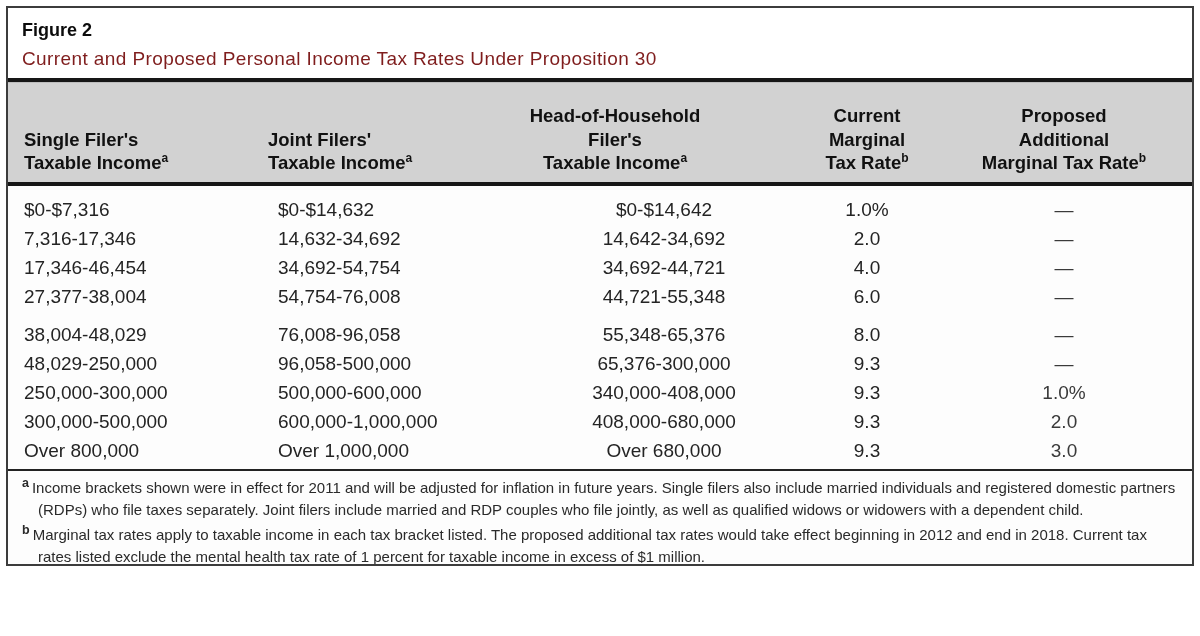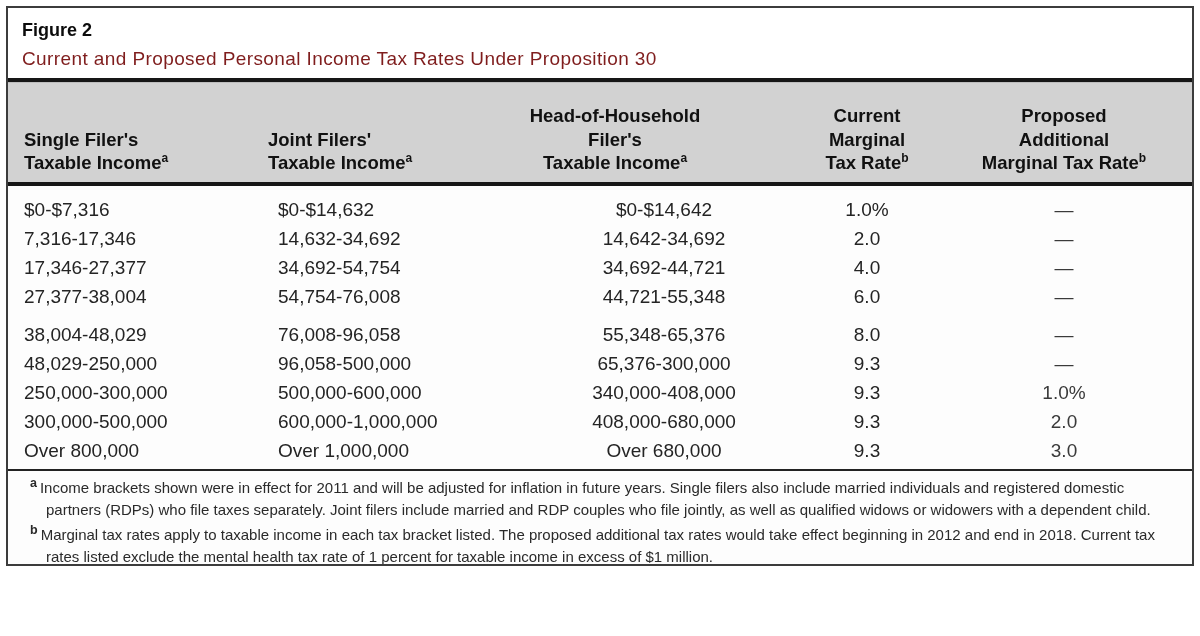--- a/index.html
+++ b/index.html
@@ -35,21 +35,21 @@
   .c1{text-align:left;padding-left:8px;}
   .c2{text-align:left;padding-left:10px;}
   .c3{text-align:center;padding-left:28px;}
   .c4{text-align:center;padding-right:24px;}
   .c5{text-align:center;padding-right:20px;color:#3a3a3a;}
   .group-gap{margin-top:9px;}
 
   
   .footnotes{border-top:2px solid #222;padding:6px 14px 0 14px;background:#fdfdfd;}
   .footnote{font-size:15px;line-height:1.47;color:#2a2a2a;padding-left:16px;text-indent:-16px;
-            margin:0 0 3px 8px;}
+            margin:0 0 3px 0;}
   .fn-marker{font-size:12.5px;font-weight:bold;vertical-align:super;line-height:0;padding-right:3px;}
 </style>
 </head>
 <body>
 
 <div class="figure-box">
 
   <div class="title-block">
     <div class="figure-label">Figure 2</div>
     <div class="figure-title">Current and Proposed Personal Income Tax Rates Under Proposition 30</div>
@@ -89,21 +89,21 @@
       <div class="cell c1">$0-$7,316</div>
       <div class="cell c2">$0-$14,632</div>
       <div class="cell c3">$0-$14,642</div>
       <div class="cell c4">1.0%</div>
       <div class="cell c5">—</div>
       <div class="cell c1">7,316-17,346</div>
       <div class="cell c2">14,632-34,692</div>
       <div class="cell c3">14,642-34,692</div>
       <div class="cell c4">2.0</div>
       <div class="cell c5">—</div>
-      <div class="cell c1">17,346-27,377</div>
+      <div class="cell c1">17,346-46,454</div>
       <div class="cell c2">34,692-54,754</div>
       <div class="cell c3">34,692-44,721</div>
       <div class="cell c4">4.0</div>
       <div class="cell c5">—</div>
       <div class="cell c1">27,377-38,004</div>
       <div class="cell c2">54,754-76,008</div>
       <div class="cell c3">44,721-55,348</div>
       <div class="cell c4">6.0</div>
       <div class="cell c5">—</div>
       <div class="cell c1 group-gap">38,004-48,029</div>

